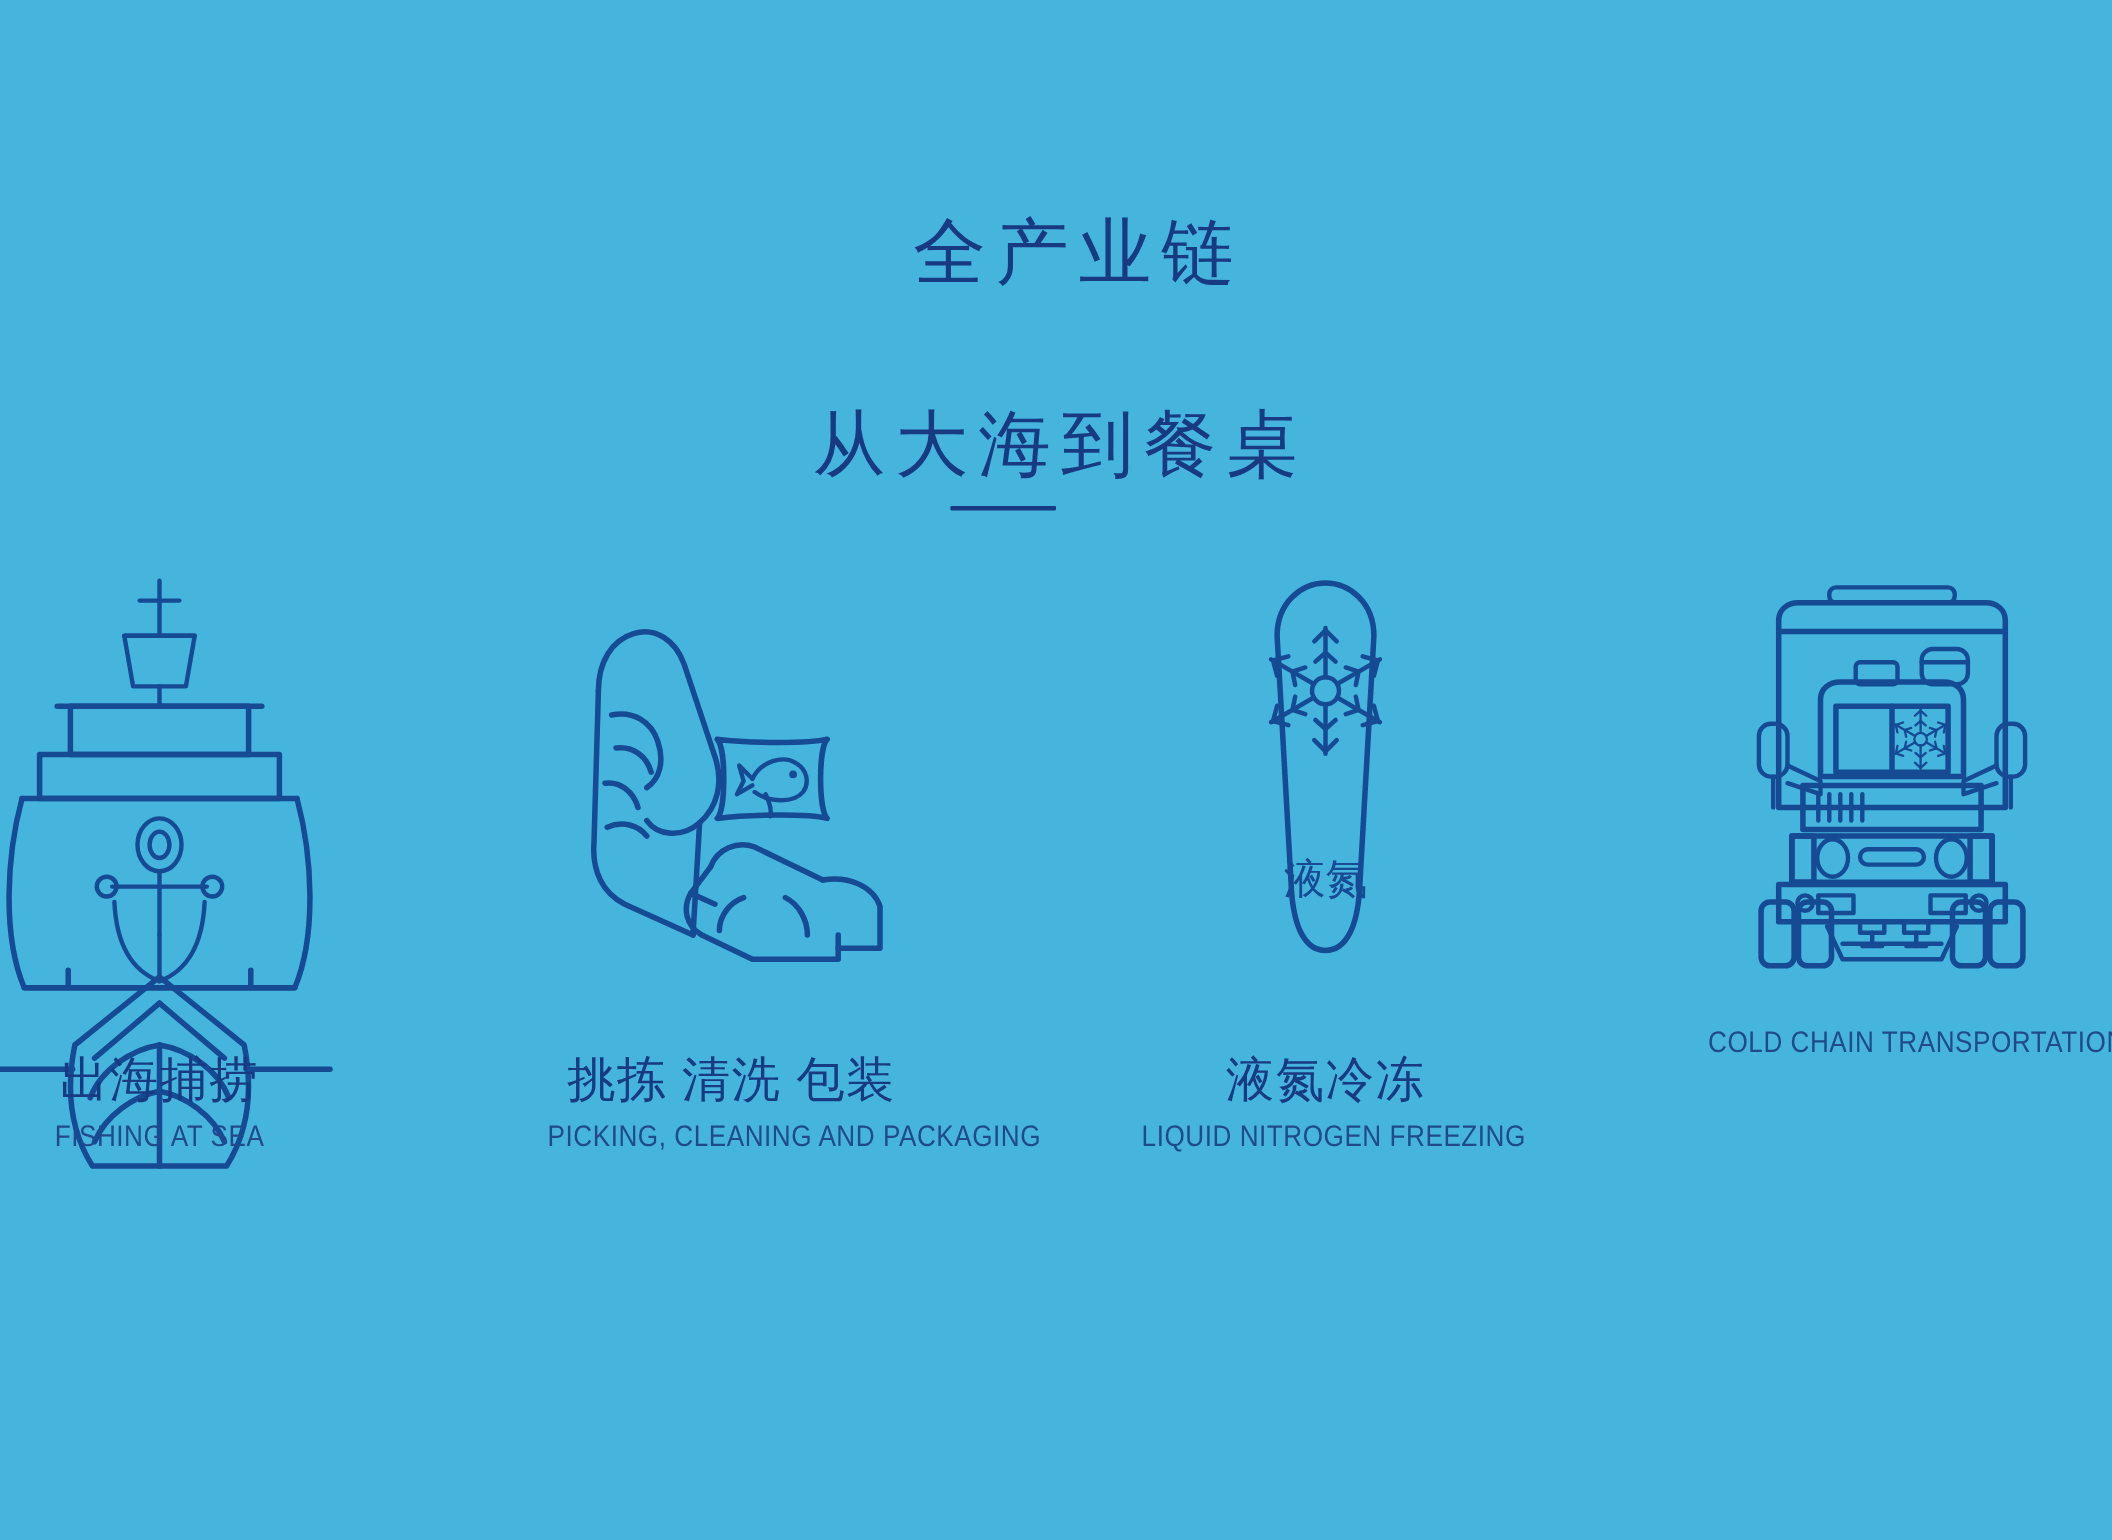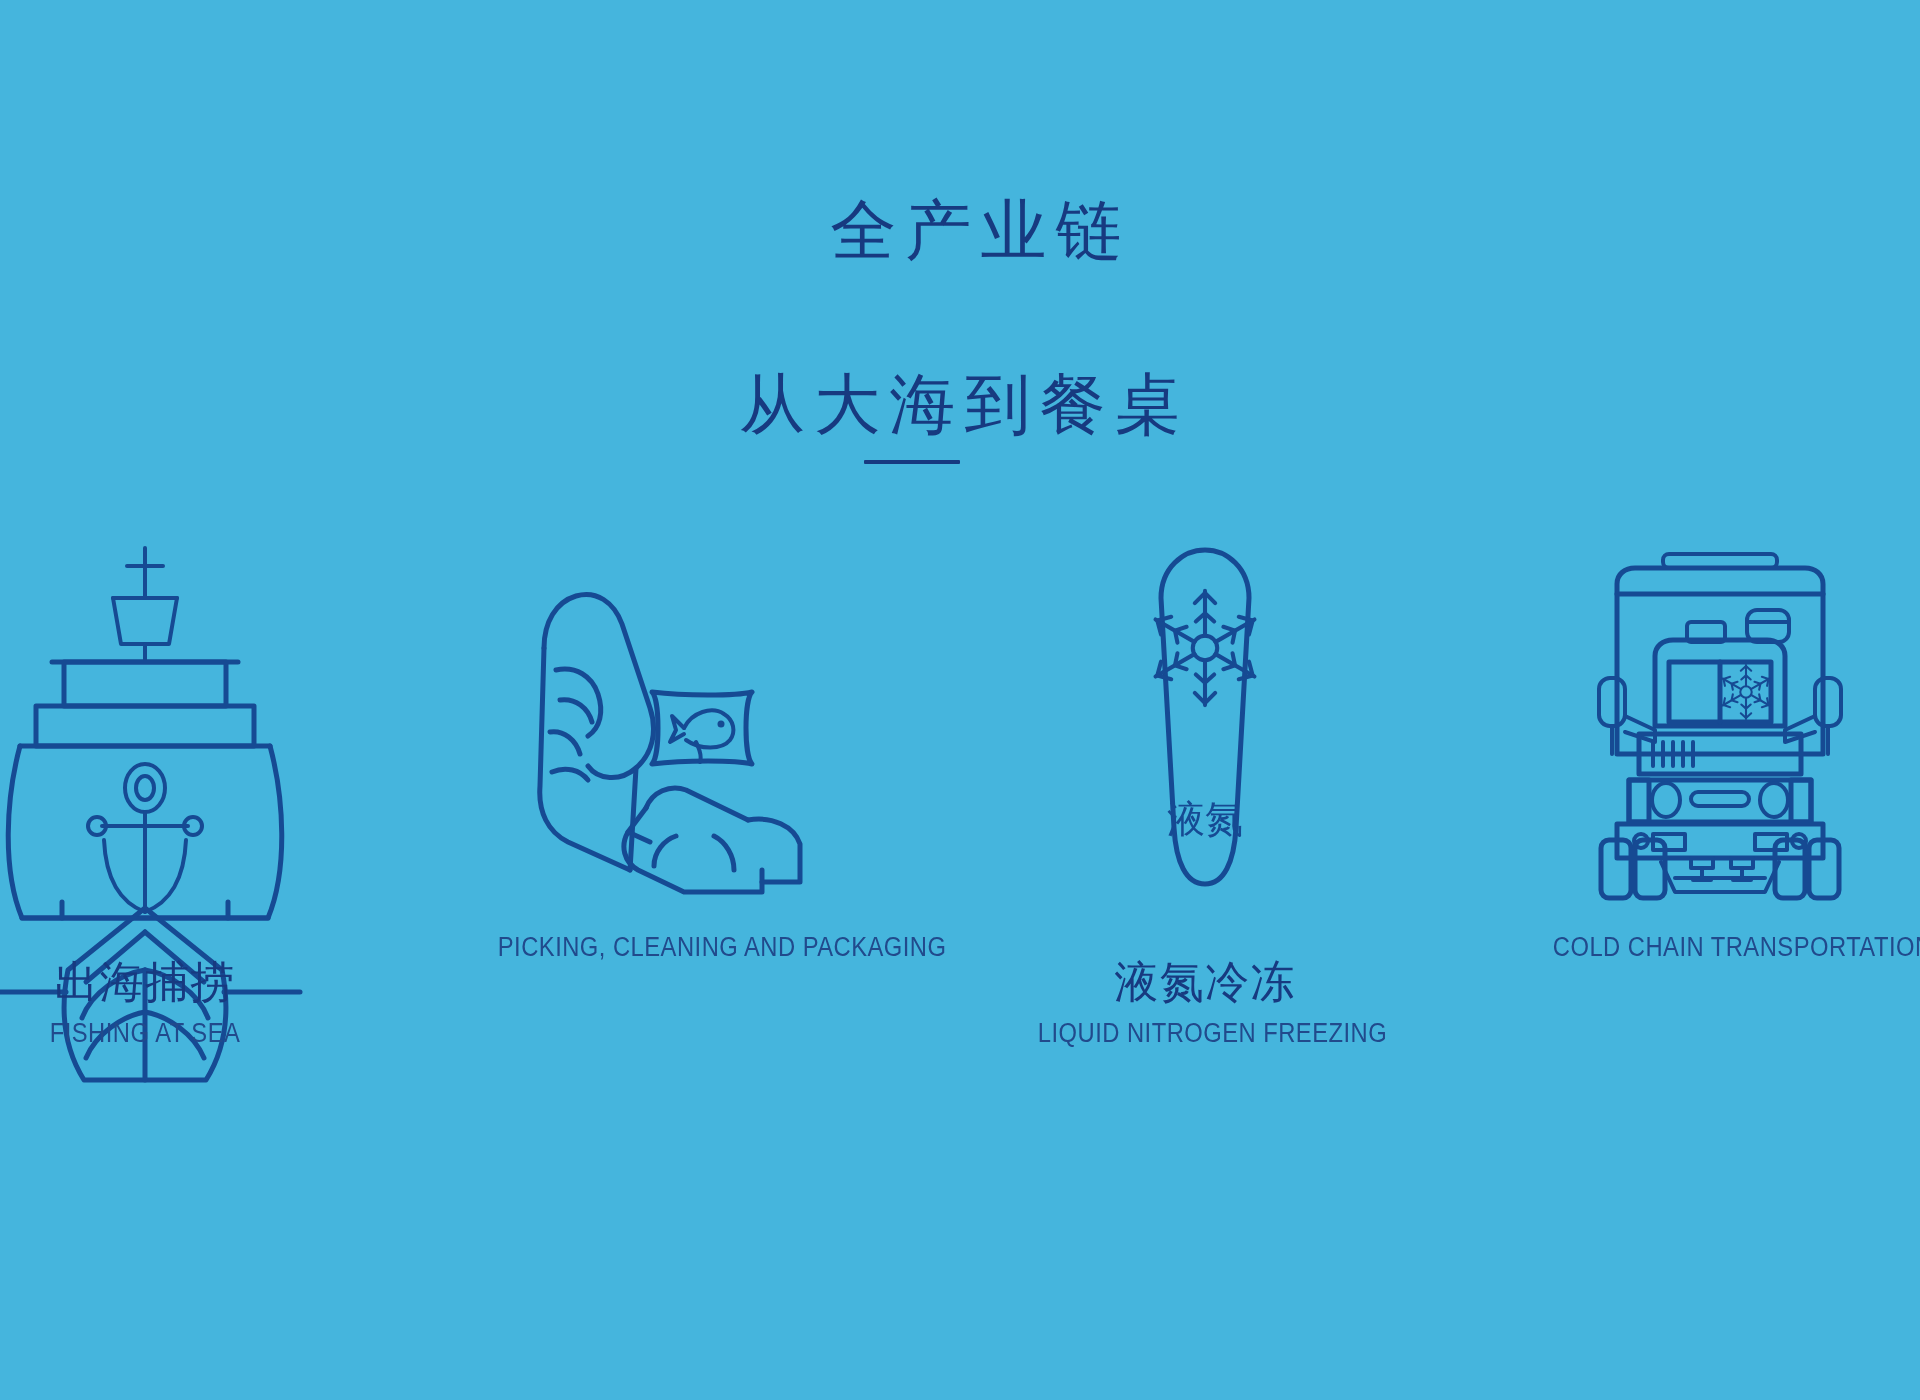--- a/index.html
+++ b/index.html
@@ -35,21 +35,21 @@
 
   
   .col{position:absolute;top:520px;width:380px;text-align:center;}
   .col-1{left:-45px;}
   .col-2{left:475px;}
   .col-3{left:1015px;}
   .col-4{left:1530px;}
 
   .icon-box{
     height:400px;width:100%;
-    display:flex;align-items:center;justify-content:center;
+    display:flex;align-items:flex-start;justify-content:center;
   }
   .icon-box svg{display:block;overflow:visible;}
   .ico{fill:none;stroke:#164a93;stroke-width:5;stroke-linejoin:round;stroke-linecap:round;}
   .ico-thin{fill:none;stroke:#164a93;stroke-width:4;stroke-linejoin:round;stroke-linecap:round;}
   .ico-fill{fill:#164a93;stroke:none;}
 
   .label-cn{
     margin-top:38px;
     font-size:44px;
     color:#173a80;
@@ -177,20 +177,21 @@
                    C 152 252, 170 244, 186 250
                    L 248 280"></path>
           <path d="M248 280 C 272 276, 294 286, 300 304 L 300 342 L 262 342"></path>
           <path d="M146 268 L 128 292 C 120 306, 124 322, 138 330 L 184 352 L 262 352 L 262 330"></path>
           <path d="M176 296 C 164 300, 154 312, 154 326"></path>
           <path d="M214 296 C 226 302, 234 316, 234 330"></path>
           <path d="M128 292 L 150 302"></path>
         </g>
       </svg>
     </div>
+    <div class="label-cn">挑拣 清洗 包装</div>
     <div class="label-en">PICKING, CLEANING AND PACKAGING</div>
   </div>
 
   <div class="col col-3">
     <div class="icon-box">
       <svg width="330" height="360" viewBox="0 0 330 360">
 
         <g class="ico">
           <path d="M121 58
                    C 121 28, 143 10, 165 10

